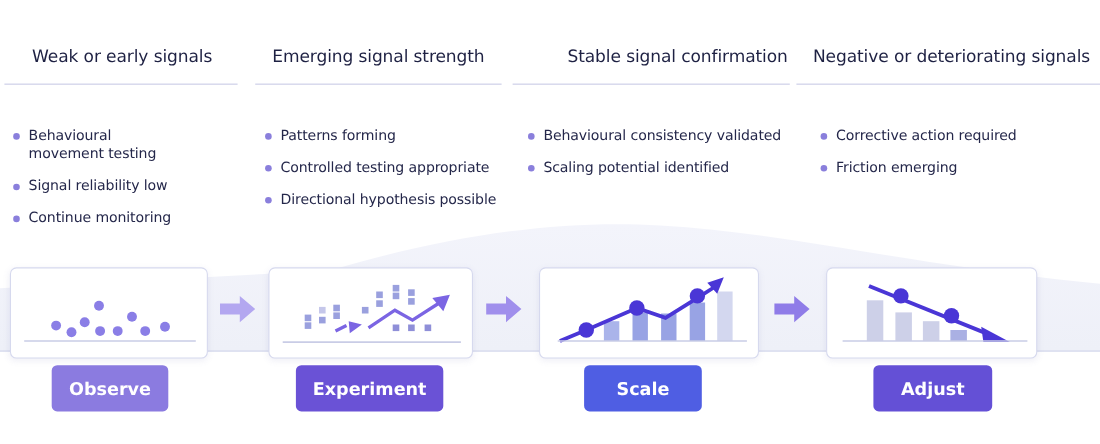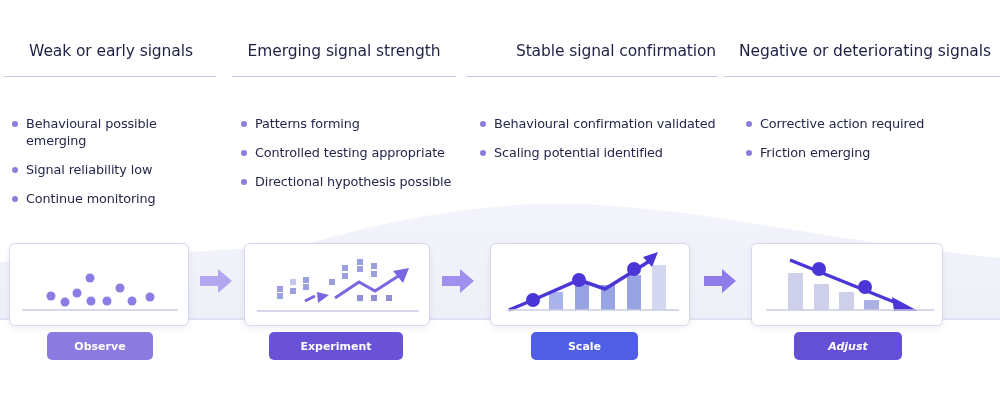--- a/index.html
+++ b/index.html
@@ -28,22 +28,22 @@
   .card {
     position: absolute; top: 243px; height: 83px; background: #ffffff;
     border: 1.5px solid #d6d9ee; border-radius: 6px;
     box-shadow: 0 2px 6px rgba(120,120,180,0.12); z-index: 2;
   }
   .card svg { position: absolute; left: 0; top: 0; }
 
   .arrow { position: absolute; top: 268px; width: 36px; height: 26px; z-index: 2; }
 
   .stage-btn {
-    position: absolute; top: 332px; height: 28px; border-radius: 5px;
-    color: #ffffff; font-weight: bold; font-size: 11px;
+    position: absolute; top: 332px; height: 42px; border-radius: 5px;
+    color: #ffffff; font-weight: bold; font-size: 16px;
     display: flex; align-items: center; justify-content: center; z-index: 2;
     border: none; font-family: "DejaVu Sans", "Liberation Sans", sans-serif;
   }
   .base-line { position: absolute; left: 0; top: 318px; width: 1000px; height: 2px; background: #dfe2f1; z-index: 1; }
 </style>
 </head>
 <body>
 
 <svg class="bg-wave" viewBox="0 0 1000 404">
   <defs>
@@ -52,37 +52,37 @@
       <stop offset="1" stop-color="#eef0f8"></stop>
     </linearGradient>
   </defs>
   <path d="M0,262 C120,256 220,250 300,246 C420,210 520,200 600,205 C720,212 820,240 1000,258 L1000,318 L0,318 Z" fill="url(#wg)"></path>
 </svg>
 <div class="base-line"></div>
 
 <div class="column-header" style="left:0;width:222px;">Weak or early signals</div>
 <div class="header-rule" style="left:4px;width:212px;"></div>
 <ul class="bullet-list" style="left:12px;width:210px;">
-  <li class="bullet-item" style="width:160px;">Behavioural possible emerging</li>
+  <li class="bullet-item" style="width:160px;">Behavioural movement testing</li>
   <li class="bullet-item">Signal reliability low</li>
   <li class="bullet-item">Continue monitoring</li>
 </ul>
 
 <div class="column-header" style="left:232px;width:224px;">Emerging signal strength</div>
 <div class="header-rule" style="left:232px;width:224px;"></div>
 <ul class="bullet-list" style="left:241px;width:220px;">
   <li class="bullet-item">Patterns forming</li>
   <li class="bullet-item">Controlled testing appropriate</li>
   <li class="bullet-item">Directional hypothesis possible</li>
 </ul>
 
 <div class="column-header" style="left:490px;width:252px;">Stable signal confirmation</div>
 <div class="header-rule" style="left:466px;width:252px;"></div>
 <ul class="bullet-list" style="left:480px;width:240px;">
-  <li class="bullet-item">Behavioural confirmation validated</li>
+  <li class="bullet-item">Behavioural consistency validated</li>
   <li class="bullet-item">Scaling potential identified</li>
 </ul>
 
 <div class="column-header" style="left:730px;width:270px;">Negative or deteriorating signals</div>
 <div class="header-rule" style="left:724px;width:276px;"></div>
 <ul class="bullet-list" style="left:746px;width:250px;">
   <li class="bullet-item">Corrective action required</li>
   <li class="bullet-item">Friction emerging</li>
 </ul>
 
@@ -162,13 +162,13 @@
     <path d="M140,53 L166,67 L142,67 Z" fill="#4a36d6"></path>
     <circle cx="67" cy="25" r="7" fill="#4a36d6"></circle>
     <circle cx="113" cy="43" r="7" fill="#4a36d6"></circle>
     <line x1="14" y1="66" x2="182" y2="66" stroke="#c9cce6" stroke-width="1.5"></line>
   </svg>
 </div>
 
 <button class="stage-btn" style="left:47px;width:106px;background:#8b7be0;">Observe</button>
 <button class="stage-btn" style="left:269px;width:134px;background:#6a52d6;">Experiment</button>
 <button class="stage-btn" style="left:531px;width:107px;background:#4f5ee3;">Scale</button>
-<button class="stage-btn" style="left:794px;width:108px;background:#6450d6;font-style:italic;">Adjust</button>
+<button class="stage-btn" style="left:794px;width:108px;background:#6450d6;">Adjust</button>
 
 </body></html>

